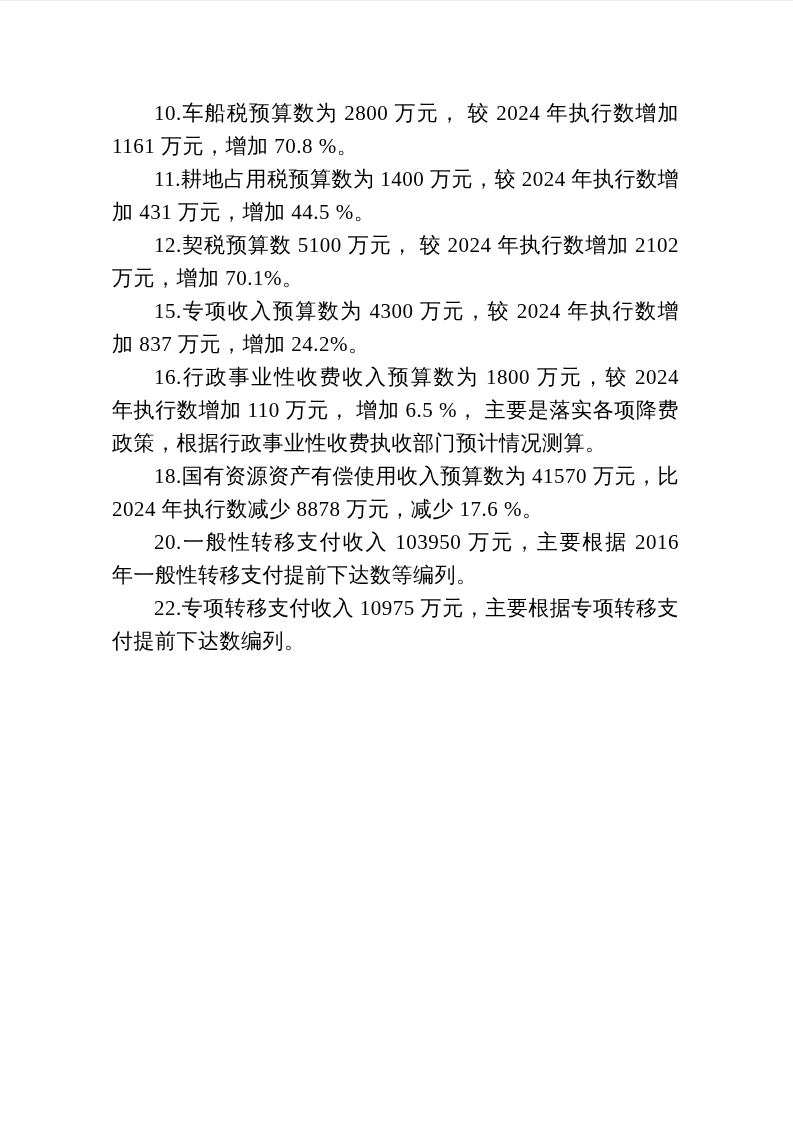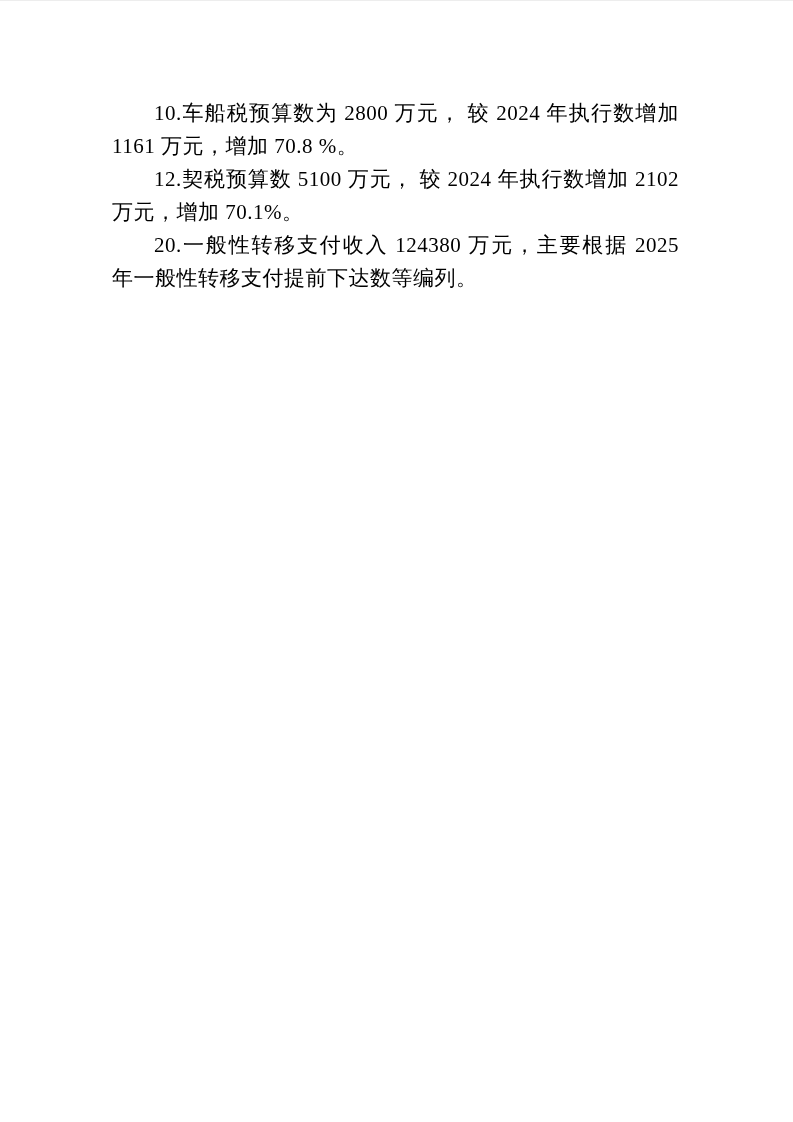--- a/index.html
+++ b/index.html
@@ -34,16 +34,21 @@
     padding: 0;
     text-indent: 2em; 
   }
 </style>
 </head>
 <body>
 
 <div class="page">
   <div class="content">
     <p>10.车船税预算数为 2800 万元， 较 2024 年执行数增加 1161 万元，增加 70.8 %。</p>
+    <p>11.耕地占用税预算数为 1400 万元，较 2024 年执行数增加 431 万元，增加 44.5 %。</p>
     <p>12.契税预算数 5100 万元， 较 2024 年执行数增加 2102 万元，增加 70.1%。</p>
-    <p>20.一般性转移支付收入 124380 万元，主要根据 2025 年一般性转移支付提前下达数等编列。</p>
+    <p>15.专项收入预算数为 4300 万元，较 2024 年执行数增加 837 万元，增加 24.2%。</p>
+    <p>16.行政事业性收费收入预算数为 1800 万元，较 2024 年执行数增加 110 万元， 增加 6.5 %， 主要是落实各项降费政策，根据行政事业性收费执收部门预计情况测算。</p>
+    <p>18.国有资源资产有偿使用收入预算数为 41570 万元，比 2024 年执行数减少 8878 万元，减少 17.6 %。</p>
+    <p>20.一般性转移支付收入 103950 万元，主要根据 2016 年一般性转移支付提前下达数等编列。</p>
+    <p>22.专项转移支付收入 10975 万元，主要根据专项转移支付提前下达数编列。</p>
   </div>
 </div>
 
 </body></html>

